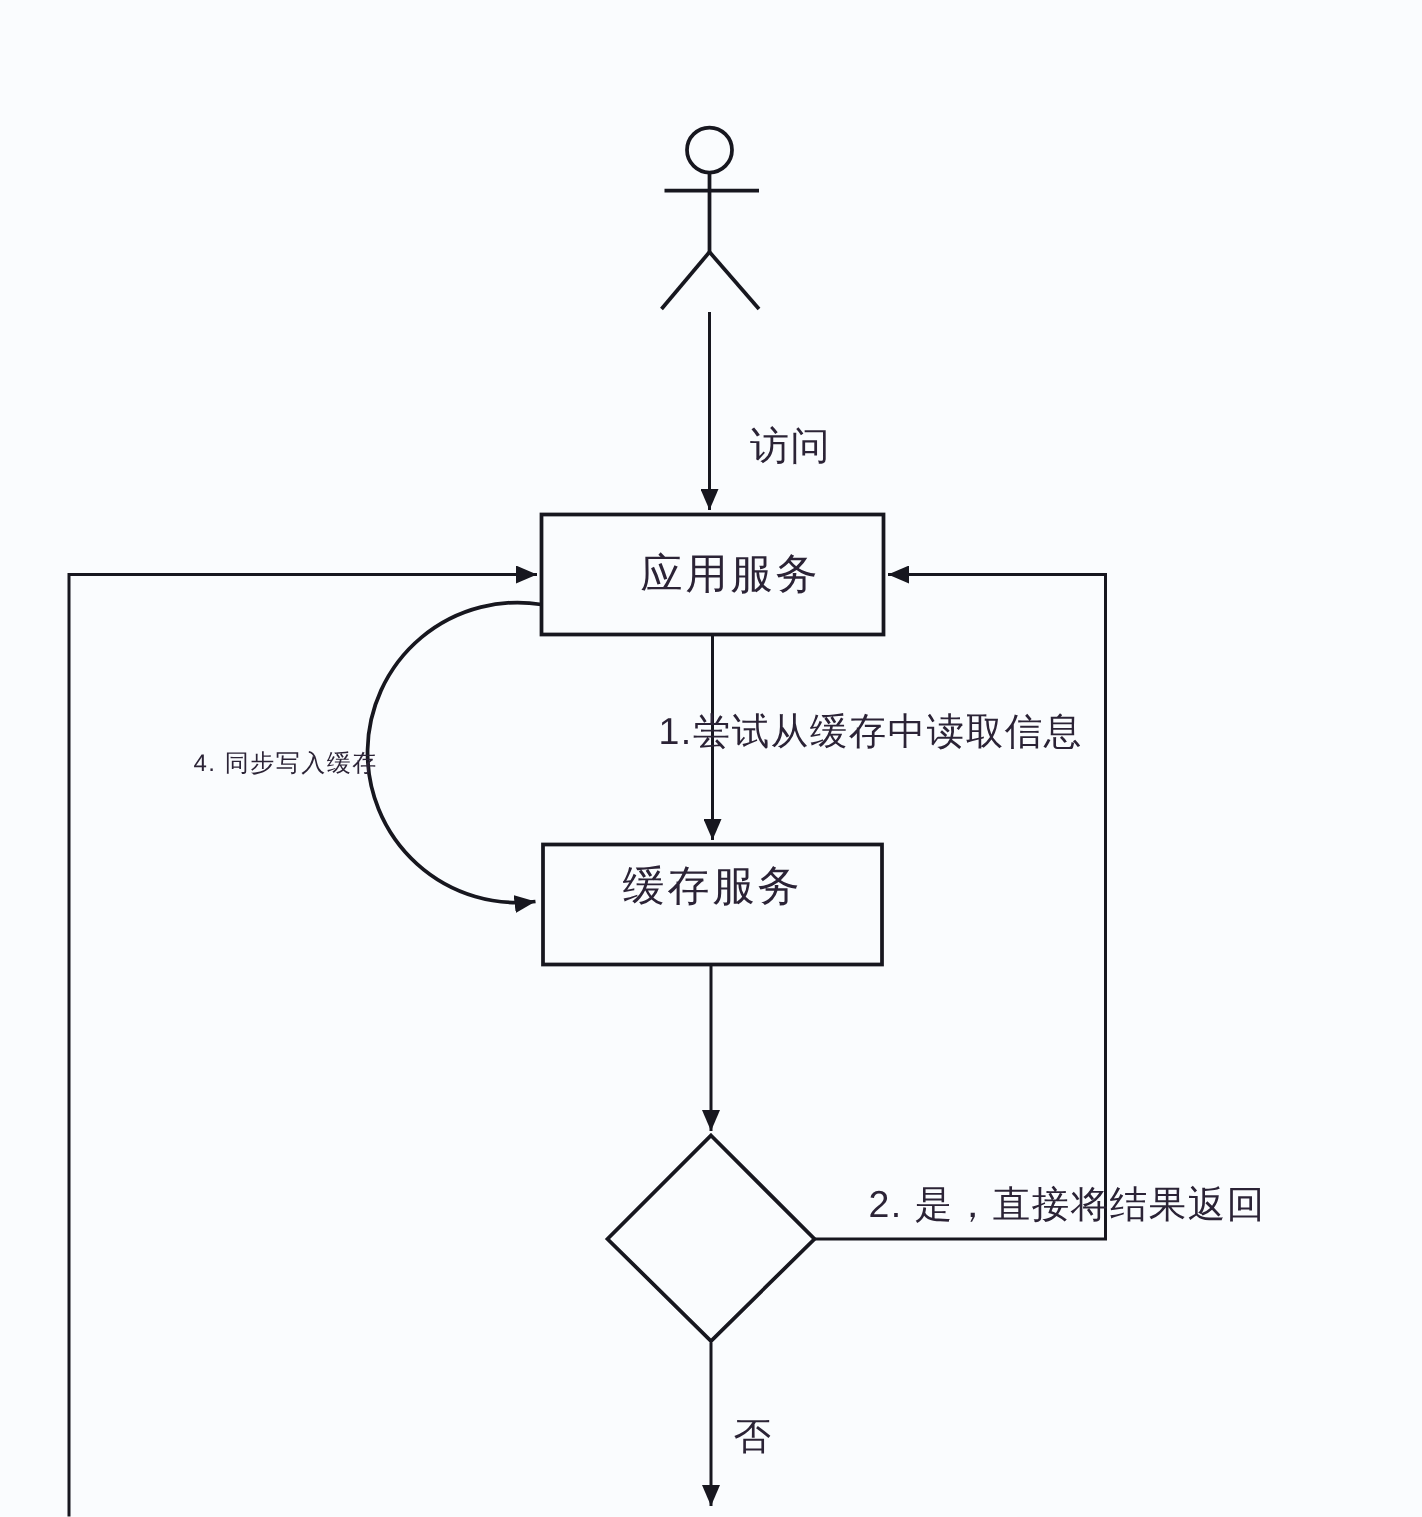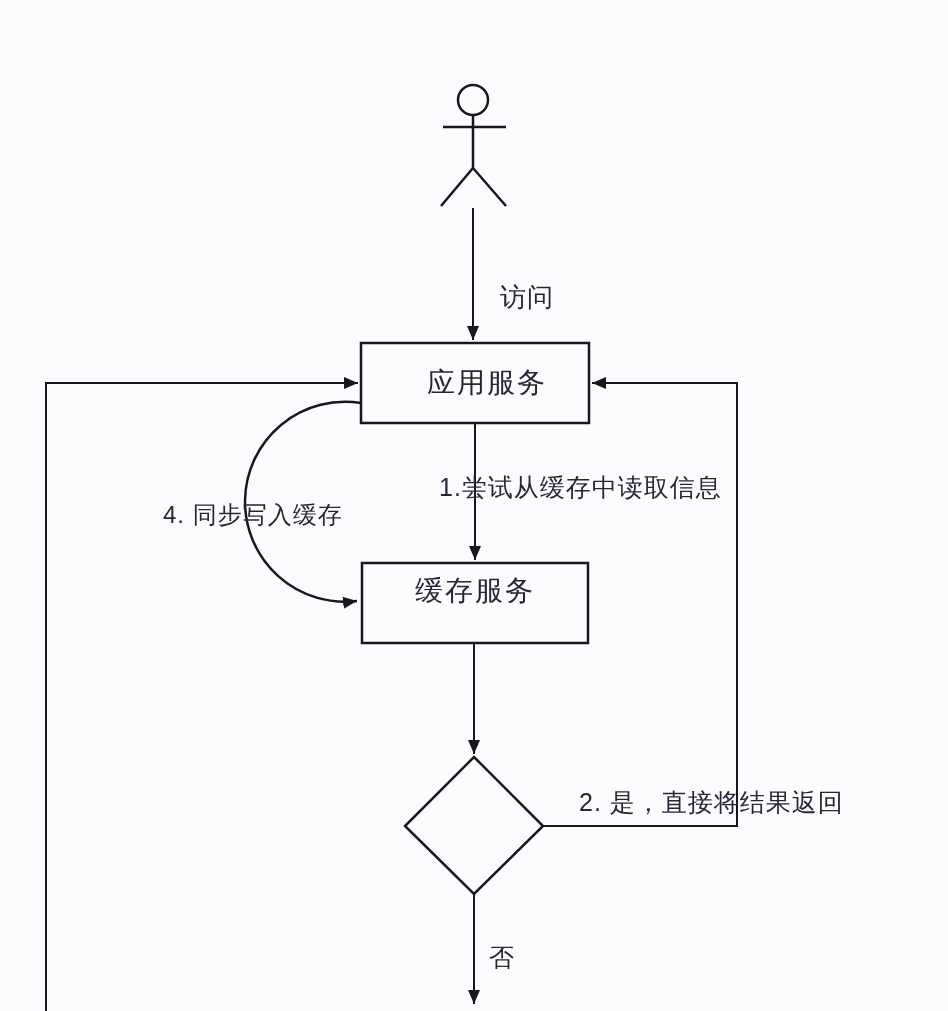--- a/index.html
+++ b/index.html
@@ -46,21 +46,21 @@
     position: absolute;
     display: flex;
     align-items: center;
     justify-content: center;
     color: var(--text);
     font-size: 28px;
     letter-spacing: 2px;
   }
   .label-visit      { left: 500px; top: 253px; font-size: 26px; margin-top: 27px; }
   .label-read       { left: 399px; top: 471px; font-size: 25px; margin-left: 40px; }
-  .label-sync       { left: 129px; top: 499px; font-size: 24px; margin-left: 34px; }
+  .label-sync       { left: 129px; top: 499px; font-size: 16px; }
   .label-hit        { left: 579px; top: 786px; font-size: 25px; }
   .label-miss       { left: 489px; top: 941px; font-size: 25px; }
   .node-label-app   { left: 361px; top: 343px; width: 252px; height: 80px; border-radius: 23px; }
   .node-label-cache { left: 362px; top: 563px; width: 226px; height: 56px; }
   .node-label-decision {
     position: absolute;
     left: 412px; top: 800px;
     width: 124px;
     font-size: 24px;
     line-height: 28px;

